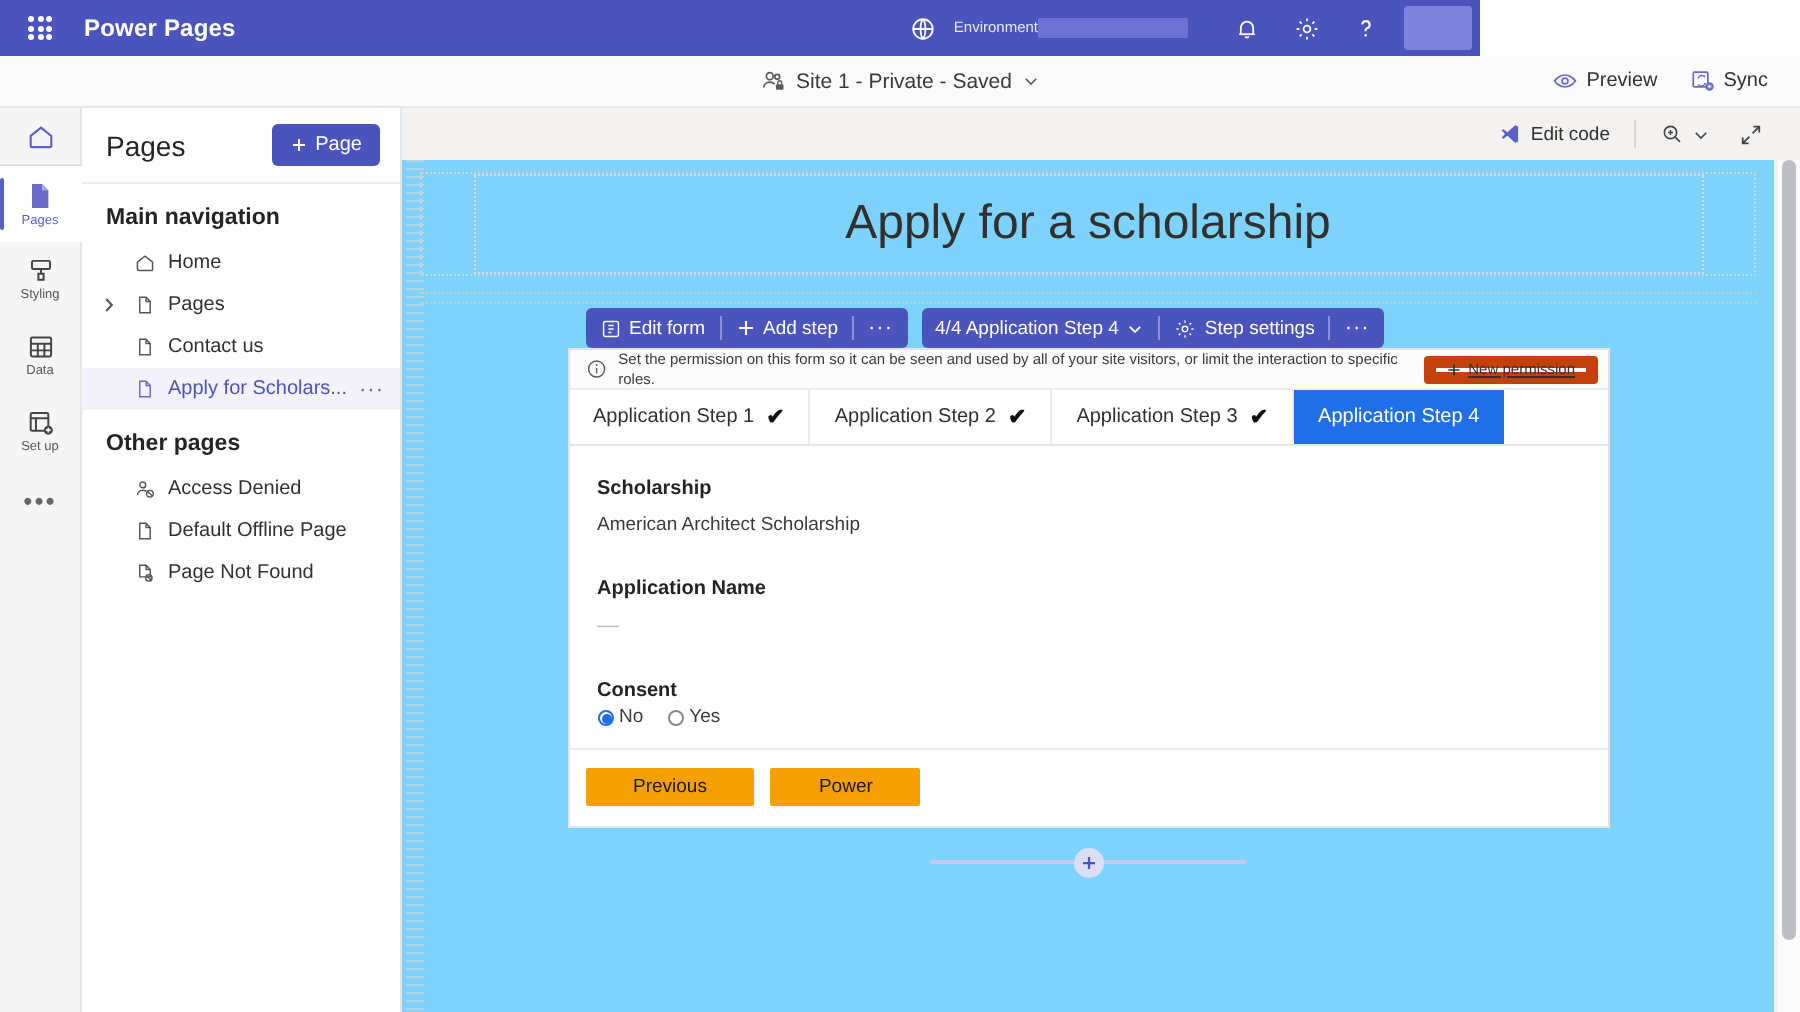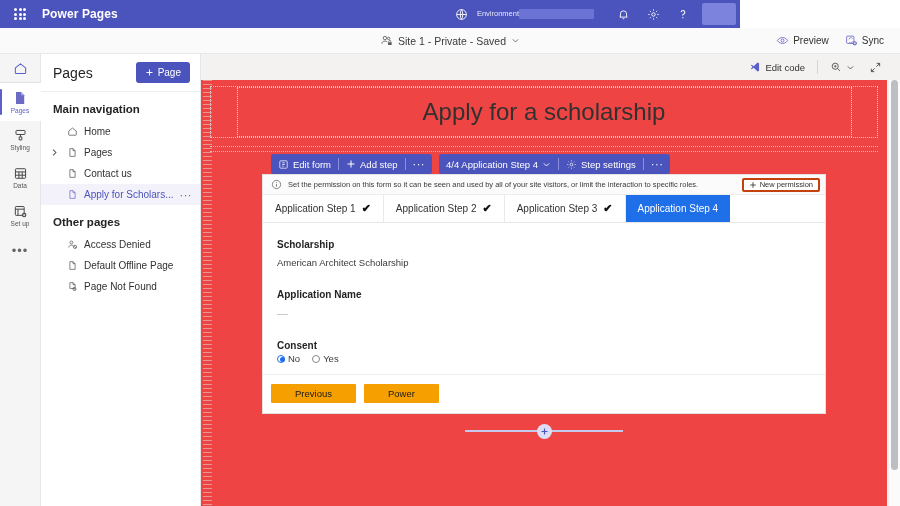--- a/index.html
+++ b/index.html
@@ -117,42 +117,42 @@
     padding-right: 12px;
   }
   .ct-item {
     display: flex; align-items: center; gap: 4px; font-size: 9.5px; color: #323130;
     padding: 3px 6px; border-radius: 2px; cursor: pointer;
   }
   .ct-div { width: 1px; height: 14px; background: #d6d6d6; margin: 0 4px; }
 
   .page-surface {
     position: absolute; left: 0; top: 26px; width: 686px; height: 426px;
-    background: #ef4444;
+    background: #7dd3fc;
   }
   .hero {
     position: relative; margin: 6px 9px 0 9px; height: 52px;
     border: 1px dotted #cfcfcf; display: flex; align-items: center; justify-content: center;
   }
   .hero-inner {
     width: 615px; height: 50px; border: 1px dotted #d9d9d9;
     display: flex; align-items: center; justify-content: center;
   }
   .hero-title { font-size: 24px; color: #323130; font-weight: 400; }
 
   .section-band {
     position: relative; margin: 8px 9px 0 9px; border-top: 1px dotted #c9c9c9;
     border-bottom: 1px dotted #c9c9c9; height: 6px;
   }
 
   .form-wrap {
     position: relative; margin: 22px 9px 0 9px; display: flex; justify-content: center;
   }
   .form-card {
-    width: 564px; background: #fff; border: 1px solid #e3e3e3; position: relative;
+    width: 521px; background: #fff; border: 1px solid #e3e3e3; position: relative;
   }
   .form-toolbar {
     position: absolute; left: 8px; top: -21px; display: flex; gap: 7px; z-index: 5;
   }
   .tb-group {
     background: #4b53bc; border-radius: 3px; height: 20px; display: flex; align-items: center;
     color: #fff; font-size: 9.5px; overflow: hidden;
   }
   .tb-btn {
     display: flex; align-items: center; gap: 4px; padding: 0 7px; height: 20px; cursor: pointer;
@@ -160,23 +160,23 @@
   }
   .tb-sep { width: 1px; height: 12px; background: #8a90dd; }
   .tb-dots { padding: 0 7px; letter-spacing: .5px; font-size: 11px; }
 
   .perm-banner {
     height: 20px; background: #fbfbfb; border-bottom: 1px solid #ededed;
     display: flex; align-items: center; padding: 0 5px 0 8px; gap: 6px;
   }
   .perm-text { font-size: 7.5px; color: #3b3a39; line-height: 10px; }
   .btn-newperm {
-    margin-left: auto; background: #fff; border: 2px solid #c2410c; border-radius: 2px;
+    margin-left: auto; background: #fff; border: 6px solid #c2410c; border-radius: 2px;
     height: 14px; display: flex; align-items: center; gap: 3px; padding: 0 5px;
-    font-size: 7.5px; color: #323130; cursor: pointer; white-space: nowrap;
+    font-size: 7.5px; color: #323130; cursor: pointer; white-space: nowrap; text-decoration: underline;
   }
 
   .steps-row { display: flex; height: 28px; border-bottom: 1px solid #e6e6e6; }
   .step-tab {
     display: flex; align-items: center; gap: 6px; padding: 0 12px; font-size: 10px;
     color: #323130; border-right: 1px solid #eaeaea; cursor: pointer; background: #fff;
   }
   .step-tab .chk { font-size: 11px; color: #111; font-weight: 700; }
   .step-tab.active { background: #1e6fe8; color: #ffffff; border-right: none; }
 

